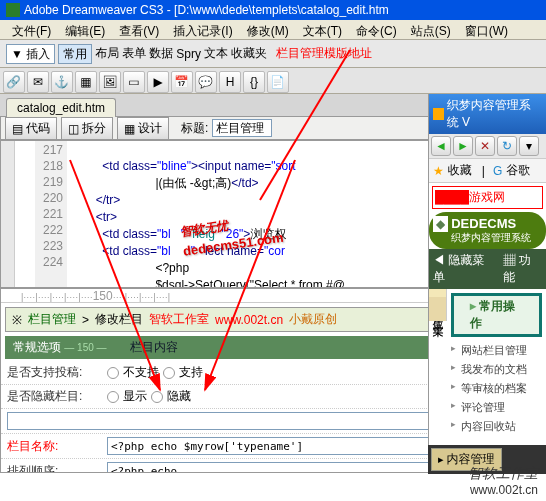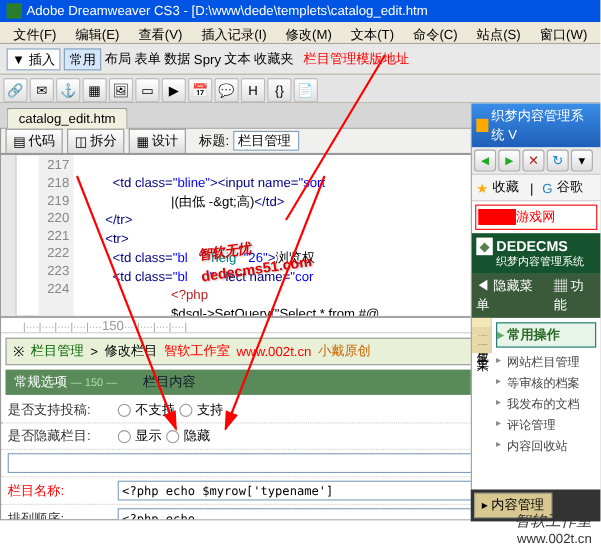--- a/index.html
+++ b/index.html
@@ -1,40 +1,40 @@
 <!DOCTYPE html>
 <html><head>
 <meta charset="utf-8">
 <style>
 *{margin:0;padding:0;box-sizing:border-box;font-family:"SimSun","宋体",Arial,sans-serif;font-size:12px;}
 body{background:#fff;width:546px;height:501px;overflow:hidden;position:relative;}
 .titlebar{background:linear-gradient(#0054e3,#0054e3);color:#fff;padding:3px 6px;height:20px;display:flex;align-items:center;}
 .titlebar .icon{width:14px;height:14px;background:#2a7d2a;margin-right:4px;}
-.menubar{background:#ece9d8;border-bottom:1px solid #aca899;padding:2px 6px;height:20px;display:flex;gap:2px;justify-content:space-between;}
+.menubar{background:#ece9d8;border-bottom:1px solid #aca899;padding:2px 6px;height:20px;display:flex;gap:2px;}
 .menubar span{padding:1px 6px;color:#000;}
 .toolbar{background:#e8e8e8;border-bottom:1px solid #aca899;padding:3px 6px;height:28px;display:flex;align-items:center;gap:3px;}
 .tool-btn{width:22px;height:22px;border:1px solid #bbb;background:linear-gradient(#fff,#e0e0e0);border-radius:2px;display:inline-flex;align-items:center;justify-content:center;}
 .tool-select{background:#fff;border:1px solid #7f9db9;padding:1px 4px;height:20px;}
 .red-label{color:red;margin-left:6px;}
 .ribbon{background:#e4e4e4;padding:3px;height:26px;display:flex;gap:2px;border-bottom:1px solid #aca899;}
 .tab-bar{background:#d6d6d6;padding:4px 6px 0;height:22px;}
 .tab{background:#f0f0e0;border:1px solid #999;border-bottom:none;padding:2px 10px;display:inline-block;border-radius:3px 3px 0 0;}
 .view-bar{background:#f0f0ee;border:1px solid #999;padding:2px 4px;height:24px;display:flex;align-items:center;gap:4px;}
 .view-btn{border:1px solid #999;background:linear-gradient(#fff,#ddd);padding:2px 6px;display:inline-flex;align-items:center;gap:2px;}
 .mini-icon{width:12px;height:12px;display:inline-block;}
 .title-input{border:1px solid #7f9db9;background:#fff;padding:1px 3px;width:60px;height:18px;}
 .code-area{display:flex;height:148px;border:1px solid #999;}
 .gutter{width:14px;background:#e8e8e8;border-right:1px solid #ccc;}
 .lineno{width:32px;background:#f0f0f0;color:#888;text-align:right;padding:1px 4px;font-family:Consolas,monospace;line-height:16px;margin-left:20px;}
 .code{flex:1;background:#fff;font-family:Consolas,"Courier New",monospace;line-height:16px;padding:1px 2px;white-space:pre;overflow:hidden;color:#000;}
 .code .tag{color:#000080;}
 .code .attr{color:#008080;}
 .code .val{color:#0000ff;}
 .code .txt{color:#000;}
-.code .php{color:#b91c1c;}
+.code .php{color:#000000;}
 .design-area{border:1px solid #999;height:185px;overflow:hidden;}
 .ruler{height:14px;background:#fff;border-bottom:1px solid #ccc;font-size:9px;color:#999;padding-left:20px;}
 .breadcrumb{background:#e8f0d8;border:1px solid #999;padding:3px 6px;margin:4px;display:flex;align-items:center;gap:6px;}
 .bc-link{color:#006600;}
 .bc-red{color:red;}
 .bc-orange{color:#cc6600;}
 .form-tabs{background:#5a8a5a;color:#fff;padding:3px 8px;margin:2px 4px;}
 .form-tabs .active{color:#fff;}
 .form-tabs .inactive{color:#0f172a;margin-left:20px;}
 .form-row{display:flex;align-items:center;padding:3px 6px;border-bottom:1px dotted #ccc;}
@@ -42,27 +42,27 @@
 .form-label.red{color:red;}
 .radio-group{display:flex;gap:4px;align-items:center;}
 .radio{width:12px;height:12px;border:1px solid #999;border-radius:50%;background:#fff;}
 .form-input{border:1px solid #7f9db9;background:#fff;padding:1px 3px;flex:1;height:18px;font-family:Consolas,monospace;font-size:11px;}
 .right-panel{position:absolute;right:0;top:94px;width:118px;height:380px;background:#fff;border-left:1px solid #999;}
 .rp-title{background:linear-gradient(#3a8de8,#1e5fb8);color:#fff;padding:3px 4px;font-size:11px;display:flex;align-items:center;}
 .rp-nav{background:#e8e8e8;padding:2px;display:flex;gap:2px;border-bottom:1px solid #ccc;}
 .rp-nav .btn{width:20px;height:20px;border:1px solid #aaa;background:linear-gradient(#fff,#ddd);border-radius:3px;display:flex;align-items:center;justify-content:center;}
 .rp-fav{background:#f4f4f4;padding:3px 4px;border-bottom:1px solid #ccc;display:flex;align-items:center;gap:4px;}
 .rp-banner{background:#fff;border:1px solid red;color:red;padding:2px;margin:3px;text-align:left;font-size:11px;}
-.rp-logo{background:#14532d;color:#fff;padding:4px;font-size:10px;}
+.rp-logo{background:#4d7c0f;color:#fff;padding:4px;font-size:10px;border-radius:17px;}
 .rp-logo .big{color:#fff;font-weight:bold;font-size:13px;}
 .rp-menu{background:#3a5a3a;color:#fff;padding:3px 4px;font-size:11px;display:flex;gap:8px;}
 .rp-side{display:flex;height:200px;}
 .rp-sidecol{width:18px;background:#e8d8a8;writing-mode:vertical-rl;text-align:center;padding:4px 1px;font-size:11px;border-right:1px solid #ccc;}
 .rp-content{flex:1;padding:4px;}
-.rp-section{background:#e8f4e8;border:1px solid #0f766e;padding:2px 0;margin-bottom:4px;color:#2a6a2a;font-size:11px;font-weight:bold;}
+.rp-section{background:#e8f4e8;border:3px solid #0f766e;padding:2px 16px;margin-bottom:4px;color:#2a6a2a;font-size:11px;font-weight:bold;}
 .rp-list{list-style:none;}
 .rp-list li{padding:2px 2px 2px 10px;font-size:11px;color:#444;position:relative;}
 .rp-list li:before{content:"▸";position:absolute;left:0;color:#888;font-size:9px;}
 .rp-foot{position:absolute;bottom:0;right:0;width:118px;background:#333;padding:3px;}
 .rp-foot-btn{background:#d8c890;border:1px solid #998;padding:2px 6px;font-size:11px;display:inline-block;}
 .watermark{position:absolute;left:180px;top:200px;font-size:32px;color:#d00;font-style:italic;font-weight:bold;transform:rotate(-8deg);pointer-events:none;text-shadow:1px 1px 2px rgba(0,0,0,.3);font-family:"STKaiti","KaiTi",serif;}
 .watermark .sub{font-size:13px;display:block;text-align:center;font-style:normal;}
 .arrow{position:absolute;pointer-events:none;}
 .arrow svg{overflow:visible;}
 .footer-mark{position:absolute;bottom:4px;right:8px;color:#333;font-size:11px;text-align:right;}
@@ -241,22 +241,22 @@
     <div style="display:flex;flex-direction:column">
       <div class="rp-sidecol" style="background:#f4e8b8">核心</div>
       <div class="rp-sidecol">模块</div>
       <div class="rp-sidecol">生成</div>
       <div class="rp-sidecol">采集</div>
     </div>
     <div class="rp-content">
       <div class="rp-section"><span style="color:#6a6">▸</span> <span>常用操作</span></div>
       <ul class="rp-list">
         <li>网站栏目管理</li>
+        <li>我发布的文档</li>
         <li>等审核的档案</li>
-        <li>我发布的文档</li>
         <li>评论管理</li>
         <li>内容回收站</li>
       </ul>
     </div>
   </div>
   <div class="rp-foot">
     <span class="rp-foot-btn">▸ <span>内容管理</span></span>
   </div>
 </div>
 

